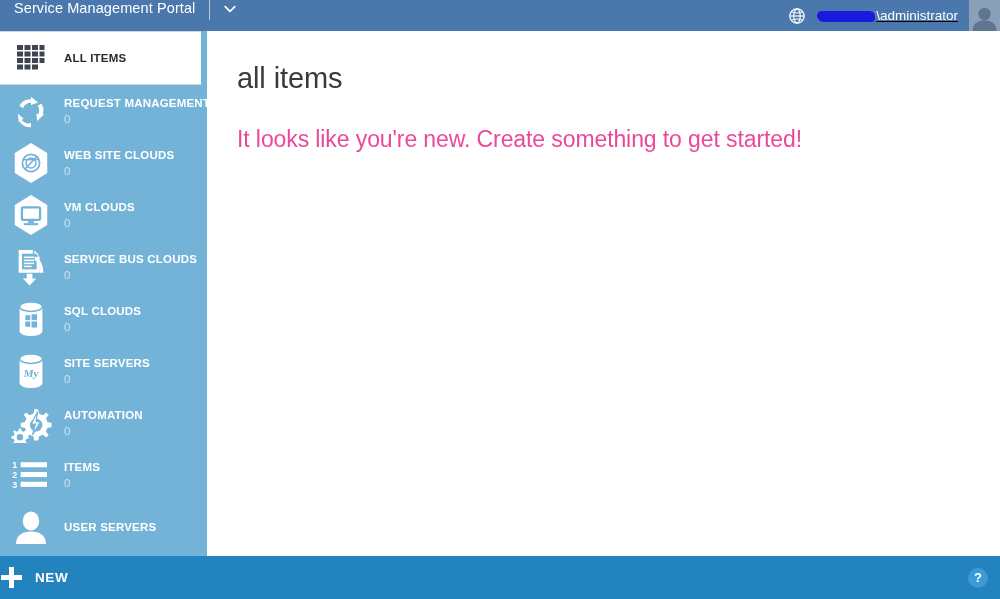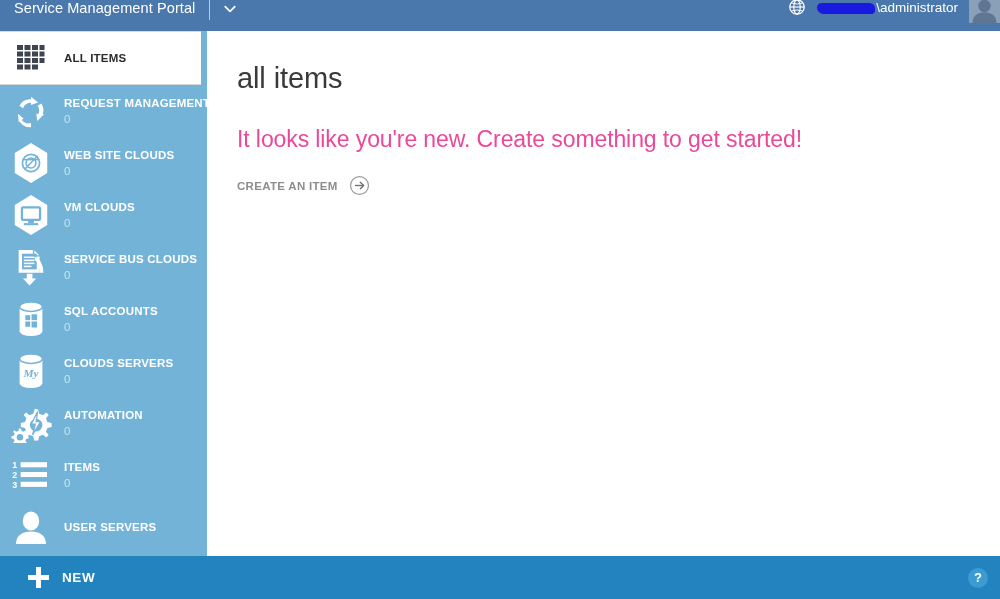--- a/index.html
+++ b/index.html
@@ -34,21 +34,21 @@
     background: #b9cbe0;
     margin-left: 14px;
   }
   .header-chevron {
     margin-left: 11px;
     width: 18px; height: 18px;
     display: flex; align-items: center; justify-content: center;
   }
   .header-right {
     margin-left: auto;
-    display: flex; align-items: center; height: 14px;
+    display: flex; align-items: center; height: 31px; text-decoration: underline;
   }
   .globe-icon { width: 22px; height: 22px; display:flex; align-items:center; justify-content:center; }
   .user-label {
     color: #ffffff; font-size: 13.5px;
     margin-left: 9px; white-space: nowrap;
     display: flex; align-items: center;
   }
   .redaction {
     display: inline-block;
     width: 58px; height: 11px;
@@ -150,21 +150,20 @@
 
   
   .commandbar {
     position: absolute; left: 0; top: 556px;
     width: 1000px; height: 43px;
     background: #2283bf;
     display: flex; align-items: center;
   }
   .new-button {
     display: flex; align-items: center;
-    padding-left: 27px;
     height: 43px;
   }
   .plus-icon {
     width: 22px; height: 22px;
     display: flex; align-items: center; justify-content: center;
   }
   .new-label {
     color: #ffffff;
     font-size: 13.5px;
     font-weight: bold;
@@ -328,36 +327,36 @@
           <ellipse cx="18" cy="7" rx="12" ry="5" fill="none" stroke="#74b3d8" stroke-width="1.6"></ellipse>
           <g fill="#74b3d8">
             <rect x="12" y="16" width="5.2" height="5.2"></rect>
             <rect x="18.6" y="15" width="5.8" height="6.2"></rect>
             <rect x="12" y="22.6" width="5.2" height="5.6"></rect>
             <rect x="18.6" y="22.6" width="5.8" height="6.4"></rect>
           </g>
         </svg>
       </div>
       <div class="nav-text">
-        <div class="nav-label">SQL ACCOUNTS</div>
+        <div class="nav-label">SQL CLOUDS</div>
         <div class="nav-count">0</div>
       </div>
     </div>
 
     <div class="nav-item">
       <div class="nav-icon">
         <svg width="36" height="38" viewBox="0 0 36 40">
           <path d="M6 7 L6 33 A12 5 0 0 0 30 33 L30 7 Z" fill="#ffffff"></path>
           <ellipse cx="18" cy="7" rx="12" ry="5" fill="#ffffff"></ellipse>
           <ellipse cx="18" cy="7" rx="12" ry="5" fill="none" stroke="#74b3d8" stroke-width="1.6"></ellipse>
           <text x="18" y="26" font-family="Liberation Serif, serif" font-size="12" font-style="italic" font-weight="bold" fill="#74b3d8" text-anchor="middle">My</text>
         </svg>
       </div>
       <div class="nav-text">
-        <div class="nav-label">CLOUDS SERVERS</div>
+        <div class="nav-label">SITE SERVERS</div>
         <div class="nav-count">0</div>
       </div>
     </div>
 
     <div class="nav-item">
       <div class="nav-icon">
         <svg width="42" height="40" viewBox="0 0 44 42">
           <g fill="#ffffff">
             <path d="M26 6 L29.6 7 L30.6 11.4 L34.6 12.9 L38 10 L40.6 12.6 L37.7 16 L39.2 20 L43.6 21 L43.6 25.3 L39.2 26.3 L37.7 30.3 L40.6 33.7 L38 36.3 L34.6 33.4 L30.6 34.9 L29.6 39.3 L25.3 39.3 L24.3 34.9 L20.3 33.4 L16.9 36.3 L14.3 33.7 L17.2 30.3 L15.7 26.3 L11.3 25.3 L11.3 21 L15.7 20 L17.2 16 L14.3 12.6 L16.9 10 L20.3 12.9 L24.3 11.4 Z"></path>
           </g>
@@ -406,30 +405,20 @@
       <div class="nav-text">
         <div class="nav-label">USER SERVERS</div>
       </div>
     </div>
 
   </div>
 
   <div class="content">
     <h1 class="page-title">all items</h1>
     <div class="empty-message">It looks like you're new. Create something to get started!</div>
-    <div class="create-row">
-      <span class="create-label">CREATE AN ITEM</span>
-      <span class="create-arrow">
-        <svg width="21" height="21" viewBox="0 0 22 22">
-          <circle cx="11" cy="11" r="9.4" fill="none" stroke="#9a9a9a" stroke-width="1.3"></circle>
-          <line x1="6.2" y1="11" x2="14.6" y2="11" stroke="#6f6f6f" stroke-width="1.4"></line>
-          <path d="M11.8 7.6 L15.4 11 L11.8 14.4" fill="none" stroke="#6f6f6f" stroke-width="1.4" stroke-linecap="round" stroke-linejoin="round"></path>
-        </svg>
-      </span>
-    </div>
   </div>
 
   <div class="commandbar">
     <div class="new-button">
       <span class="plus-icon">
         <svg width="21" height="21" viewBox="0 0 21 21">
           <path d="M8 0 L13 0 L13 8 L21 8 L21 13 L13 13 L13 21 L8 21 L8 13 L0 13 L0 8 L8 8 Z" fill="#ffffff"></path>
         </svg>
       </span>
       <span class="new-label">NEW</span>

